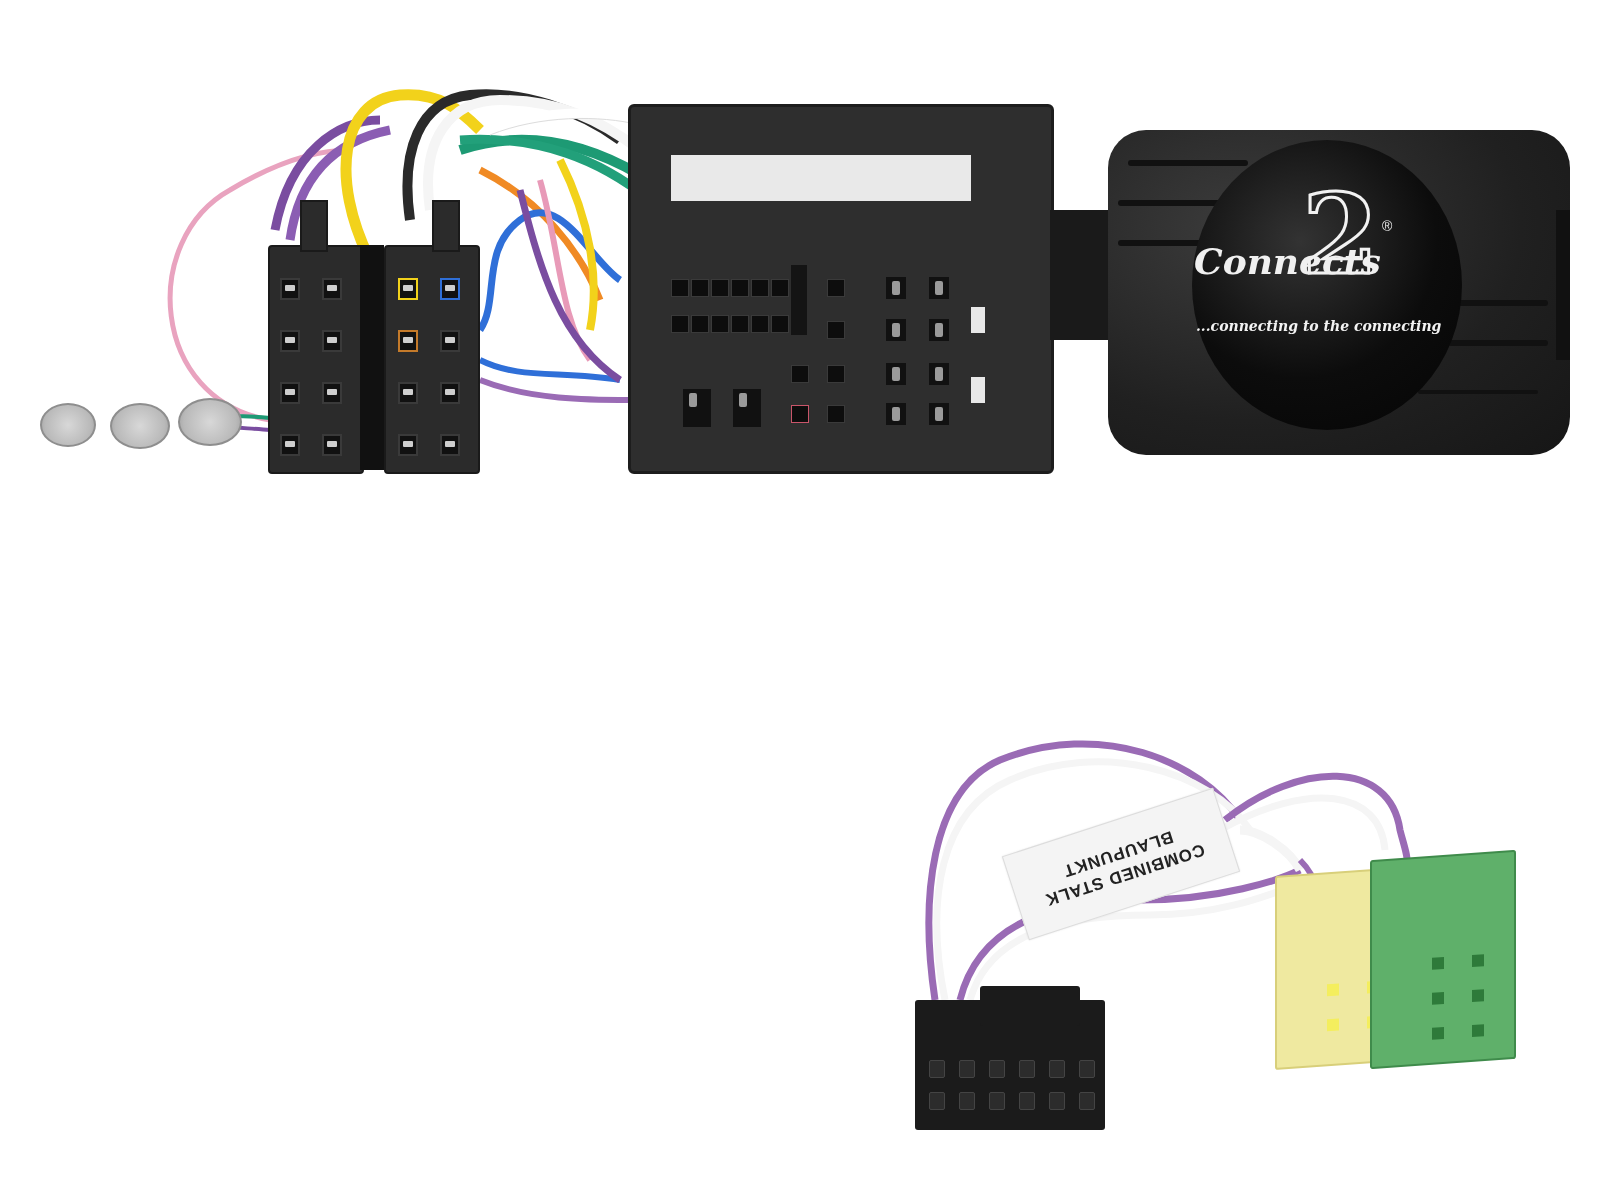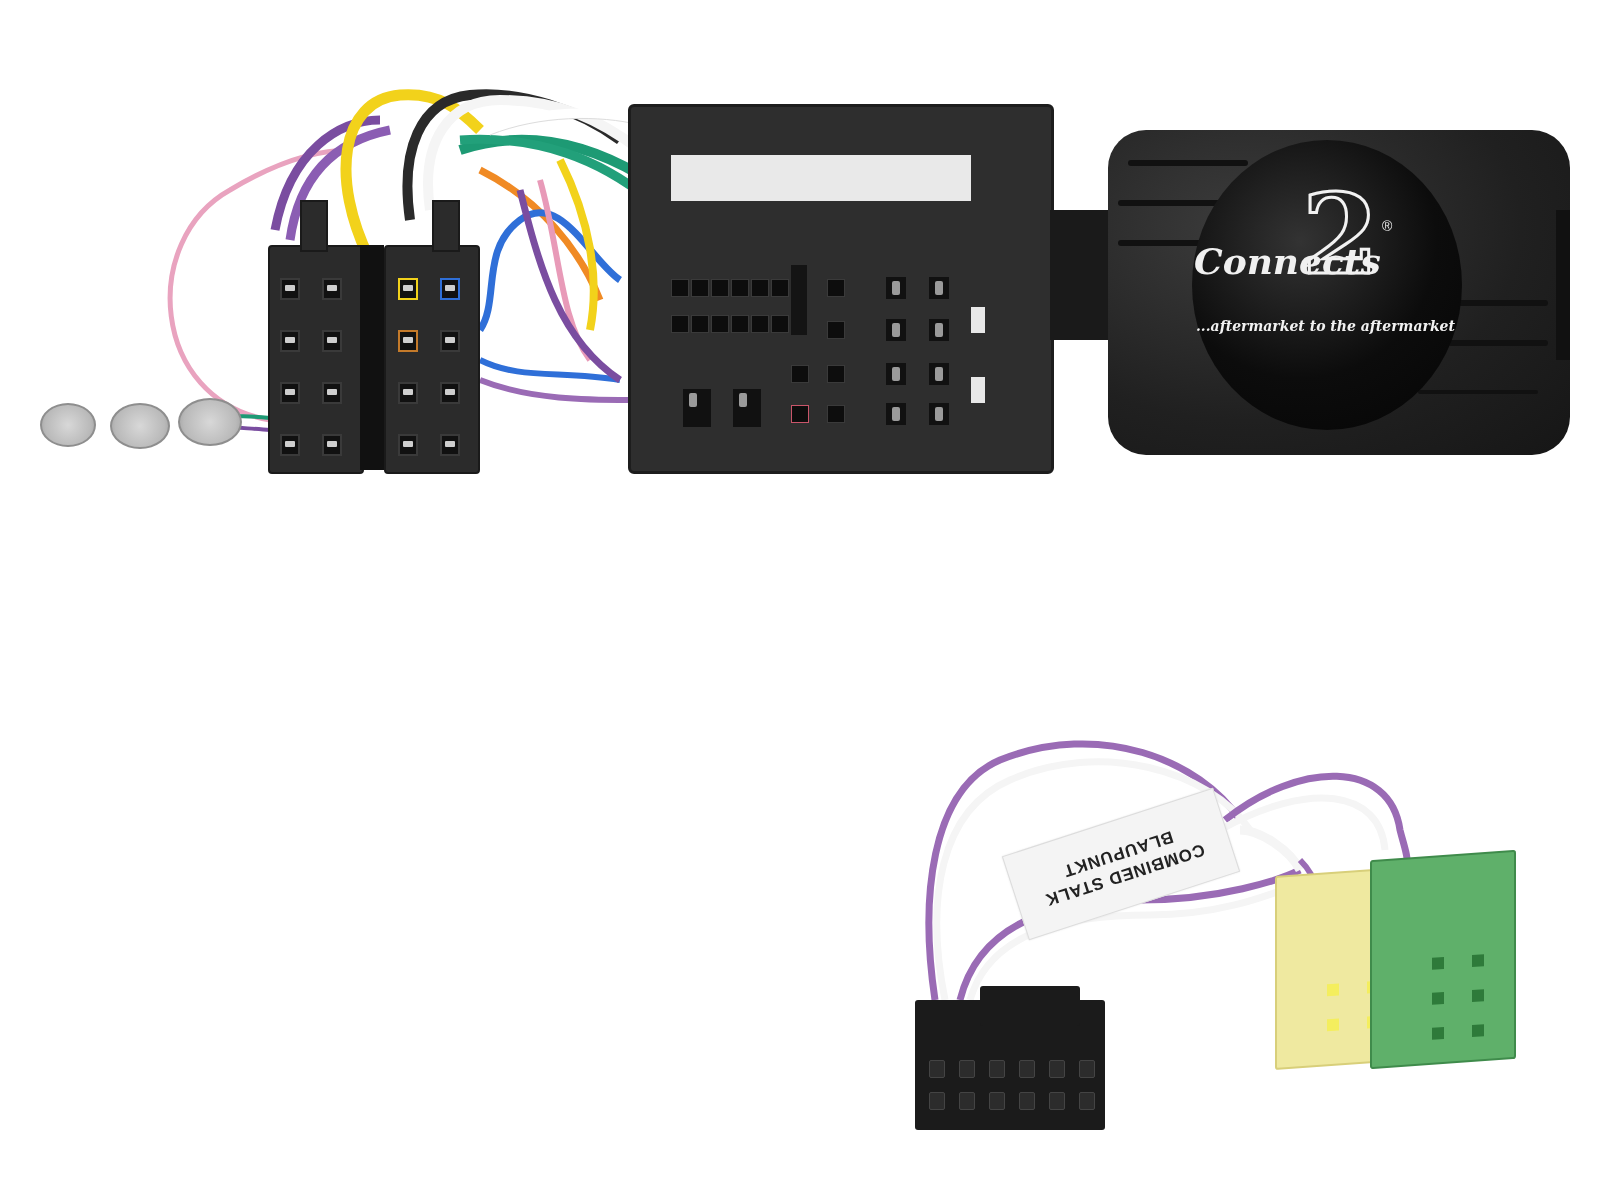--- a/index.html
+++ b/index.html
@@ -149,21 +149,21 @@
   <div class="abs" style="left:10px; top:70px; width:110px; height:6px; background:#111; border-radius:3px;"></div>
   <div class="abs" style="left:10px; top:110px; width:100px; height:6px; background:#111; border-radius:3px;"></div>
   <div class="abs" style="left:340px; top:170px; width:100px; height:6px; background:#111; border-radius:3px;"></div>
   <div class="abs" style="left:340px; top:210px; width:100px; height:6px; background:#111; border-radius:3px;"></div>
   <div class="abs" style="left:310px; top:260px; width:120px; height:4px; background:#111; border-radius:2px;"></div>
 
   <div class="abs logo-disc" style="left:84px; top:10px; width:270px; height:290px;">
     <div class="abs logo-text" style="left:110px; top:40px; font-size:110px; font-style:normal; font-weight:bold; color:transparent; -webkit-text-stroke:3px #f2f2f2; line-height:1;">2</div>
     <div class="abs" style="left:190px; top:78px; color:#eee; font-size:14px;">®</div>
     <div class="abs logo-text" style="left:2px; top:100px; font-size:36px; font-weight:bold;">Connects</div>
-    <div class="abs tagline" style="left:4px; top:178px;">...aftermarket to the aftermarket</div>
+    <div class="abs tagline" style="left:4px; top:178px;">...connecting to the connecting</div>
   </div>
 
   <div class="abs" style="left:448px; top:80px; width:14px; height:150px; background:#111;"></div>
 </div>
 
 <div class="abs" style="left:1010px; top:820px; width:220px; height:100px;">
   <div class="label-tag" style="width:220px; height:86px; position:absolute; left:0; top:0; transform:rotate(-18deg); display:flex; flex-direction:column; justify-content:center; align-items:center;">
     <div class="label-text" style="transform:rotate(180deg);">BLAUPUNKT</div>
     <div class="label-text" style="transform:rotate(180deg);">COMBINED STALK</div>
   </div>

